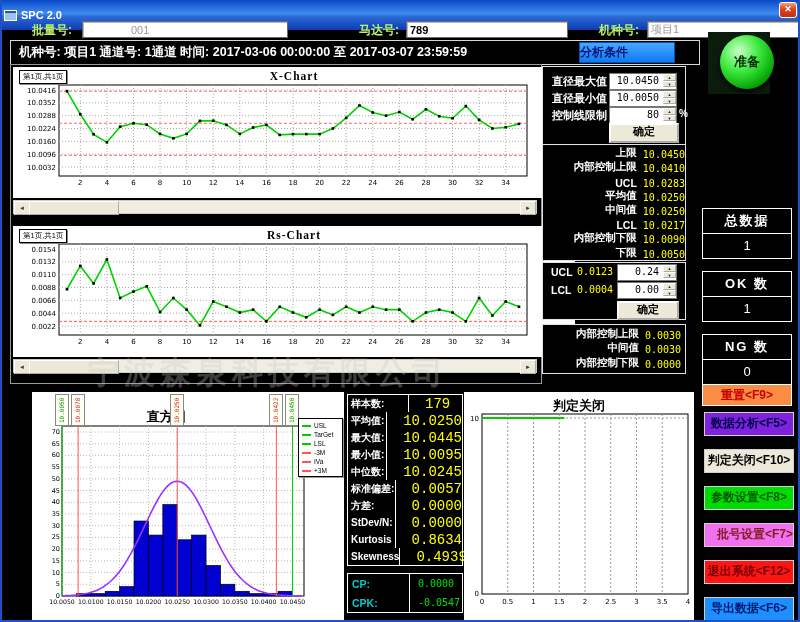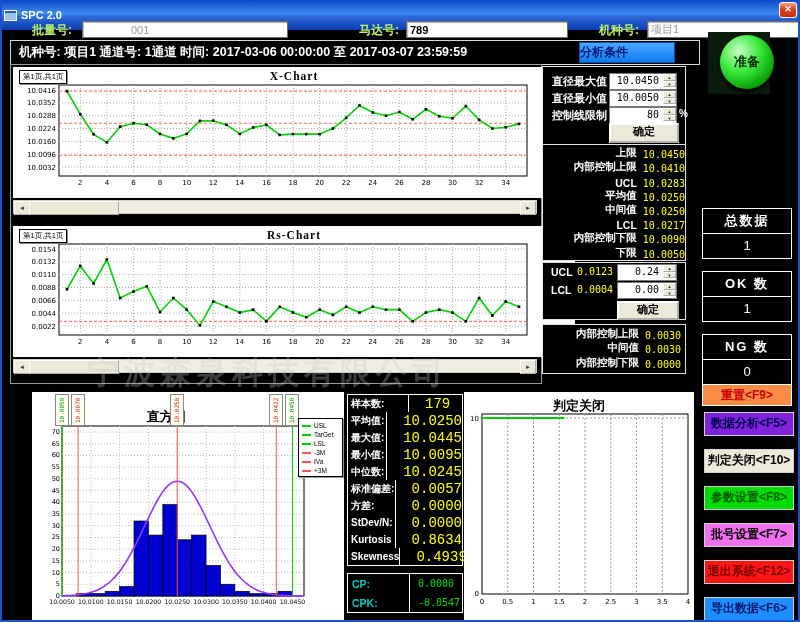--- a/index.html
+++ b/index.html
@@ -448,21 +448,21 @@
     <div class="ccell">1</div>
     <div class="ccell chead">NG 数</div>
     <div class="ccell">0</div>
     <div class="resetbtn">重置&lt;F9&gt;</div>
   </div>
 
   <div class="sidebtns" id="sidebtns">
       <div class="sbtn" style="background: rgb(126, 34, 220); color: rgb(0, 0, 75);">数据分析&lt;F5&gt;</div>
       <div class="sbtn" style="background: rgb(236, 233, 216); color: rgb(0, 0, 0);">判定关闭&lt;F10&gt;</div>
       <div class="sbtn" style="background: rgb(0, 220, 0); color: rgb(0, 90, 0);">参数设置&lt;F8&gt;</div>
-      <div class="sbtn" style="background: rgb(240, 112, 240); color: #000000;">批号设置&lt;F7&gt;</div>
+      <div class="sbtn" style="background: rgb(240, 112, 240); color: #7f1d1d; text-align: right;">批号设置&lt;F7&gt;</div>
       <div class="sbtn" style="background: rgb(255, 20, 20); color: rgb(112, 0, 0);">退出系统&lt;F12&gt;</div>
       <div class="sbtn" style="background: rgb(30, 143, 255); color: rgb(0, 26, 112);">导出数据&lt;F6&gt;</div>
     </div>
 
   <div class="histwidget">
     <div class="htitle">直方图</div>
     <div class="legend" id="histlegend">
         <div class="lgrow">
           <div class="lgswatch" style="background: rgb(0, 204, 0);"></div>
           <span class="lglab">USL</span>

